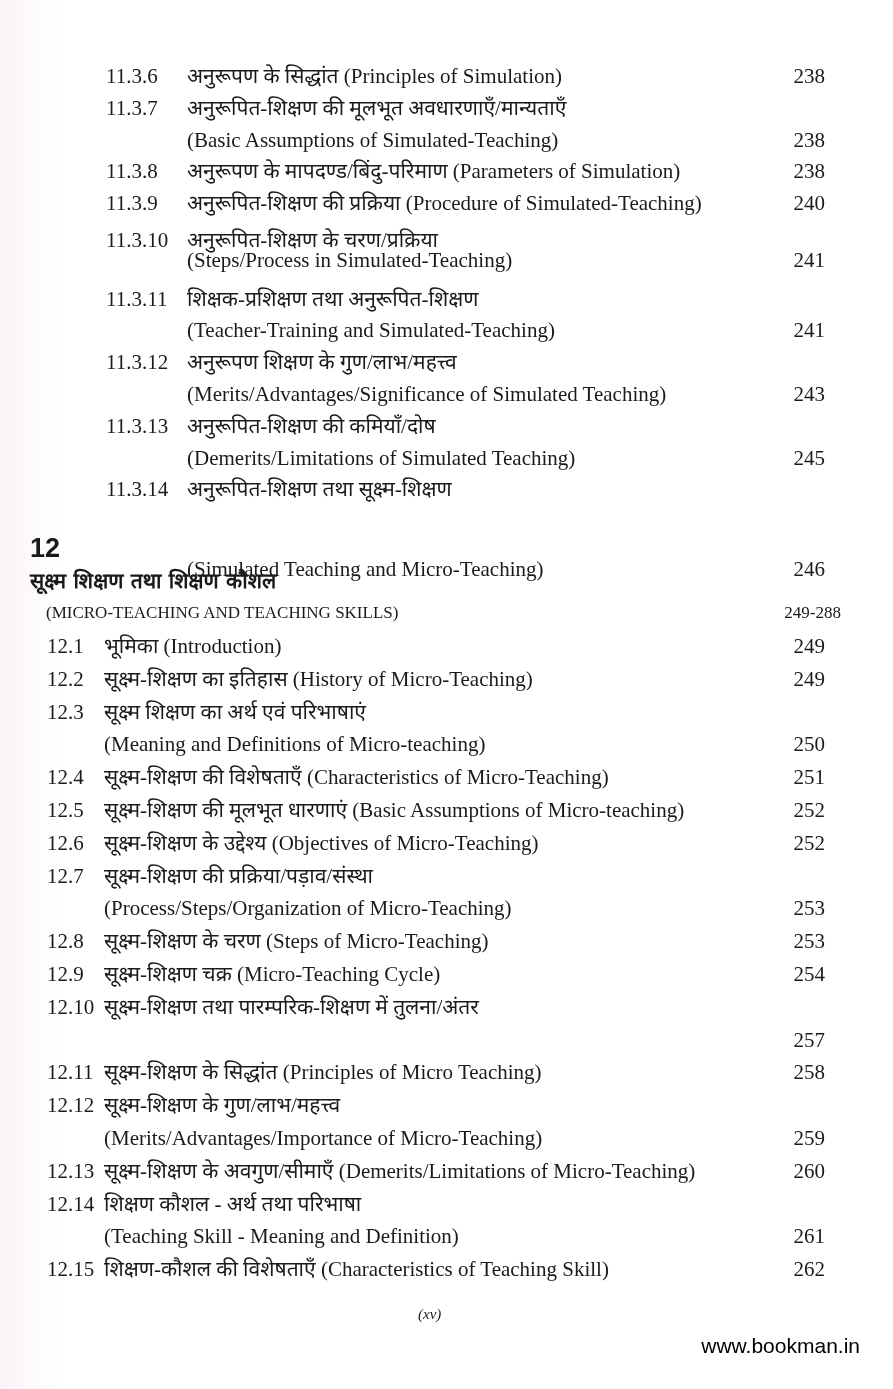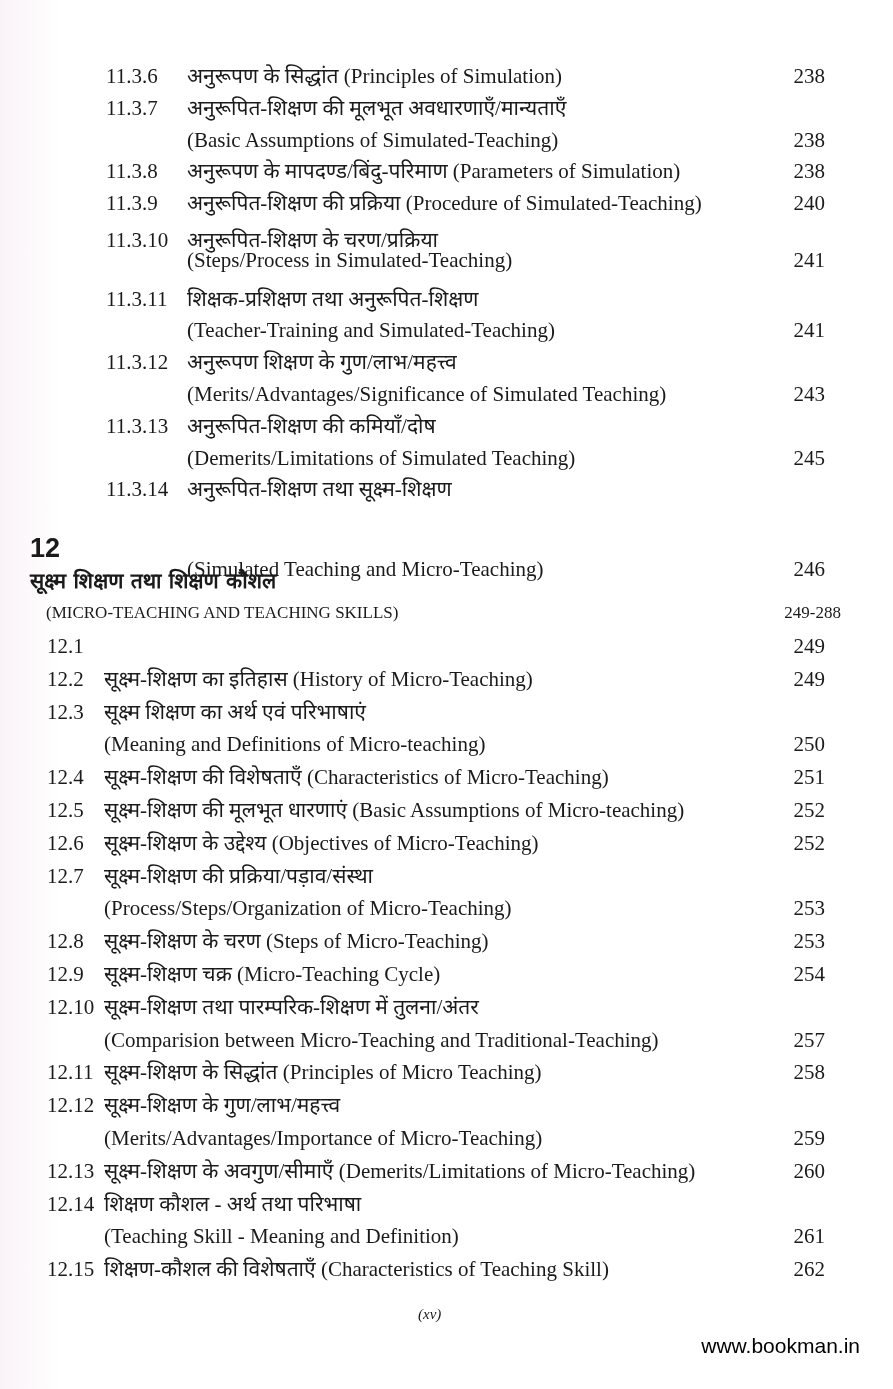--- a/index.html
+++ b/index.html
@@ -117,20 +117,21 @@
   <div class="chapter-number">12</div>
   <div class="chapter-hi">सूक्ष्म शिक्षण तथा शिक्षण कौशल</div>
   <div class="chapter-en-row">
     <span class="chapter-en">(MICRO-TEACHING AND TEACHING SKILLS)</span>
     <span class="chapter-pages">249-288</span>
   </div>
 
   <div id="sec12">
       <div class="row sec12" style="top: 630px;">
         <span class="num">12.1</span>
+        <span class="title">भूमिका (Introduction)</span>
         <span class="page">249</span>
       </div>
       <div class="row sec12" style="top: 662.8px;">
         <span class="num">12.2</span>
         <span class="title">सूक्ष्म-शिक्षण का इतिहास (History of Micro-Teaching)</span>
         <span class="page">249</span>
       </div>
       <div class="row sec12" style="top: 695.6px;">
         <span class="num">12.3</span>
         <span class="title">सूक्ष्म शिक्षण का अर्थ एवं परिभाषाएं</span>
@@ -170,21 +171,20 @@
       <div class="row sec12" style="top: 958px;">
         <span class="num">12.9</span>
         <span class="title">सूक्ष्म-शिक्षण चक्र (Micro-Teaching Cycle)</span>
         <span class="page">254</span>
       </div>
       <div class="row sec12" style="top: 990.8px;">
         <span class="num">12.10</span>
         <span class="title">सूक्ष्म-शिक्षण तथा पारम्परिक-शिक्षण में तुलना/अंतर</span>
       </div>
       <div class="row sec12" style="top: 1023.6px;">
-        <span class="title">(Comparision between Micro-Teaching and Traditional-Teaching)</span>
         <span class="page">257</span>
       </div>
       <div class="row sec12" style="top: 1056.4px;">
         <span class="num">12.11</span>
         <span class="title">सूक्ष्म-शिक्षण के सिद्धांत (Principles of Micro Teaching)</span>
         <span class="page">258</span>
       </div>
       <div class="row sec12" style="top: 1089.2px;">
         <span class="num">12.12</span>
         <span class="title">सूक्ष्म-शिक्षण के गुण/लाभ/महत्त्व</span>

